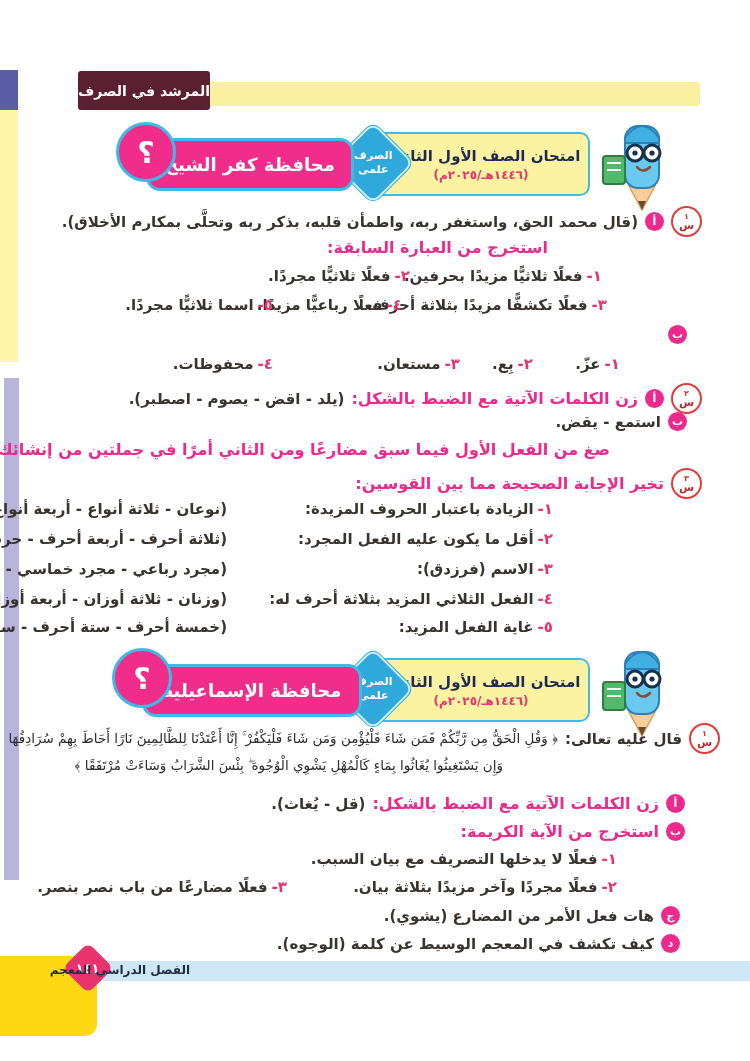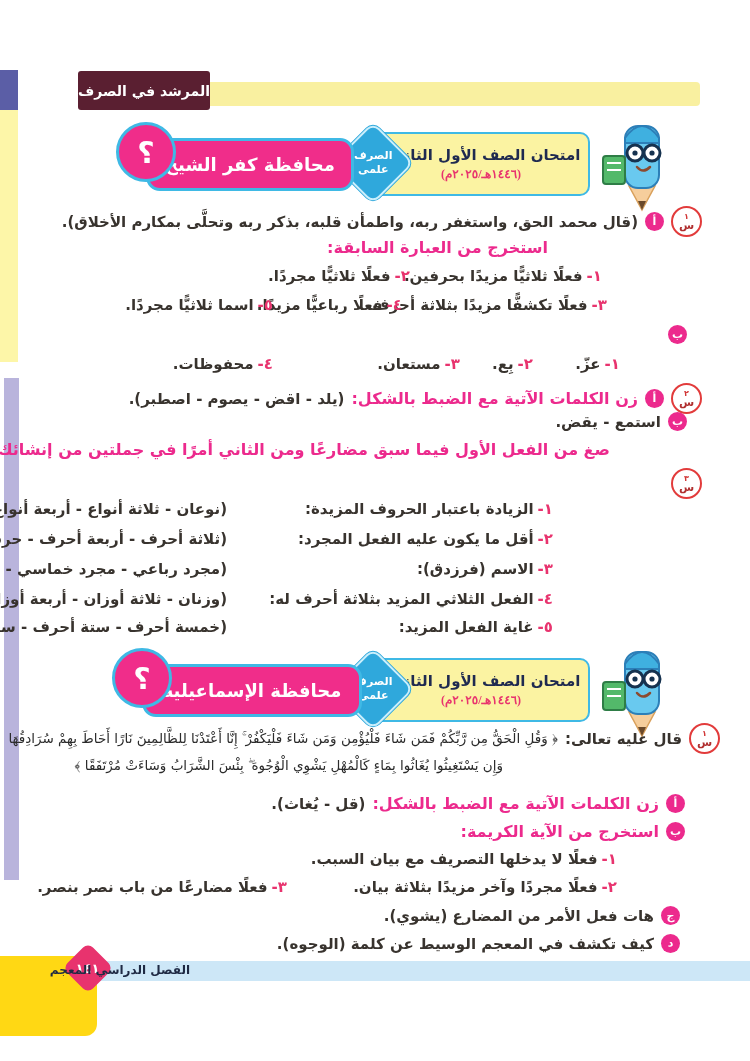--- a/index.html
+++ b/index.html
@@ -12,21 +12,21 @@
                 color:#fff;font-weight:bold;font-size:14px;display:flex;align-items:center;justify-content:center;
                 border-radius:3px;}
   .side-yellow{position:absolute;left:0;top:110px;width:18px;height:252px;background:#FDF6A8;}
   .side-lavender{position:absolute;left:4px;top:378px;width:15px;height:502px;background:#B9B4DC;}
   
   .banner{position:absolute;left:0;right:0;height:100px;}
   .yellow-banner{position:absolute;right:160px;top:20px;width:214px;height:60px;background:#FBF3A2;
                  border:2px solid #3FB9E5;border-radius:10px;display:flex;flex-direction:column;
                  align-items:center;justify-content:center;gap:3px;}
   .yellow-banner .t1{color:#1F2A50;font-weight:bold;font-size:15px;}
-  .yellow-banner .t2{color:#E8336E;font-weight:bold;font-size:12px;font-family:Liberation Serif, serif;}
+  .yellow-banner .t2{color:#E8336E;font-weight:bold;font-size:12px;}
   .diamond{position:absolute;right:348px;top:22px;width:54px;height:54px;background:#2FA8DC;
            border:2px solid #CBEFFC;border-radius:9px;transform:rotate(45deg);
            display:flex;align-items:center;justify-content:center;box-shadow:0 0 0 1px #2FA8DC;}
   .diamond-inner{transform:rotate(-45deg);color:#fff;font-weight:bold;font-size:11px;text-align:center;line-height:1.25;}
   .pink-banner{position:absolute;top:26px;height:47px;background:#F02D8A;border:3px solid #3FB9E5;
                border-radius:14px;color:#fff;font-weight:bold;font-size:18px;display:flex;
                align-items:center;justify-content:center;}
   .qmark{position:absolute;top:10px;width:54px;height:54px;border-radius:50%;background:#F02D8A;
          border:3px solid #3FB9E5;color:#fff;display:flex;align-items:center;justify-content:center;
          font-size:30px;font-weight:bold;z-index:2;}
@@ -181,20 +181,21 @@
 
   <div class="row" style="top:440px;right:140px">
     <span class="t-mag">صغ من الفعل الأول فيما سبق مضارعًا ومن الثاني أمرًا في جملتين من إنشائك.</span>
   </div>
 
   <div class="row" style="top:468px;right:48px">
     <span class="q-badge">
       <span class="bn">٣</span>
       <span class="bs">س</span>
     </span>
+    <span class="t-mag">تخير الإجابة الصحيحة مما بين القوسين:</span>
   </div>
 
   <div class="arow" style="top:500px">
     <span class="abs" style="right:197px">
       <span class="t-num">١-</span>
       <span class="t-dark">الزيادة باعتبار الحروف المزيدة:</span>
     </span>
     <span class="abs t-dark" style="right:523px">(نوعان - ثلاثة أنواع - أربعة أنواع)</span>
   </div>
   <div class="arow" style="top:530px">

